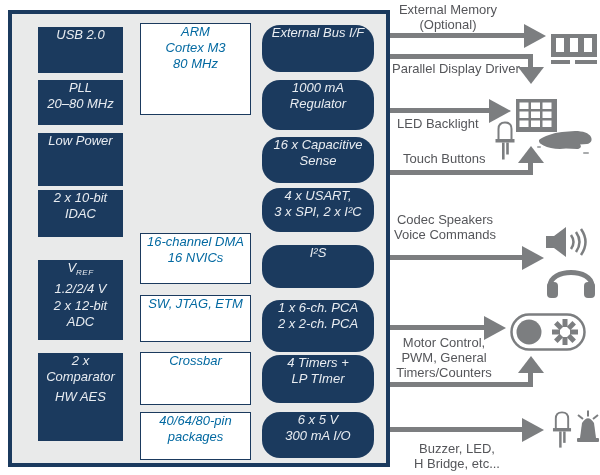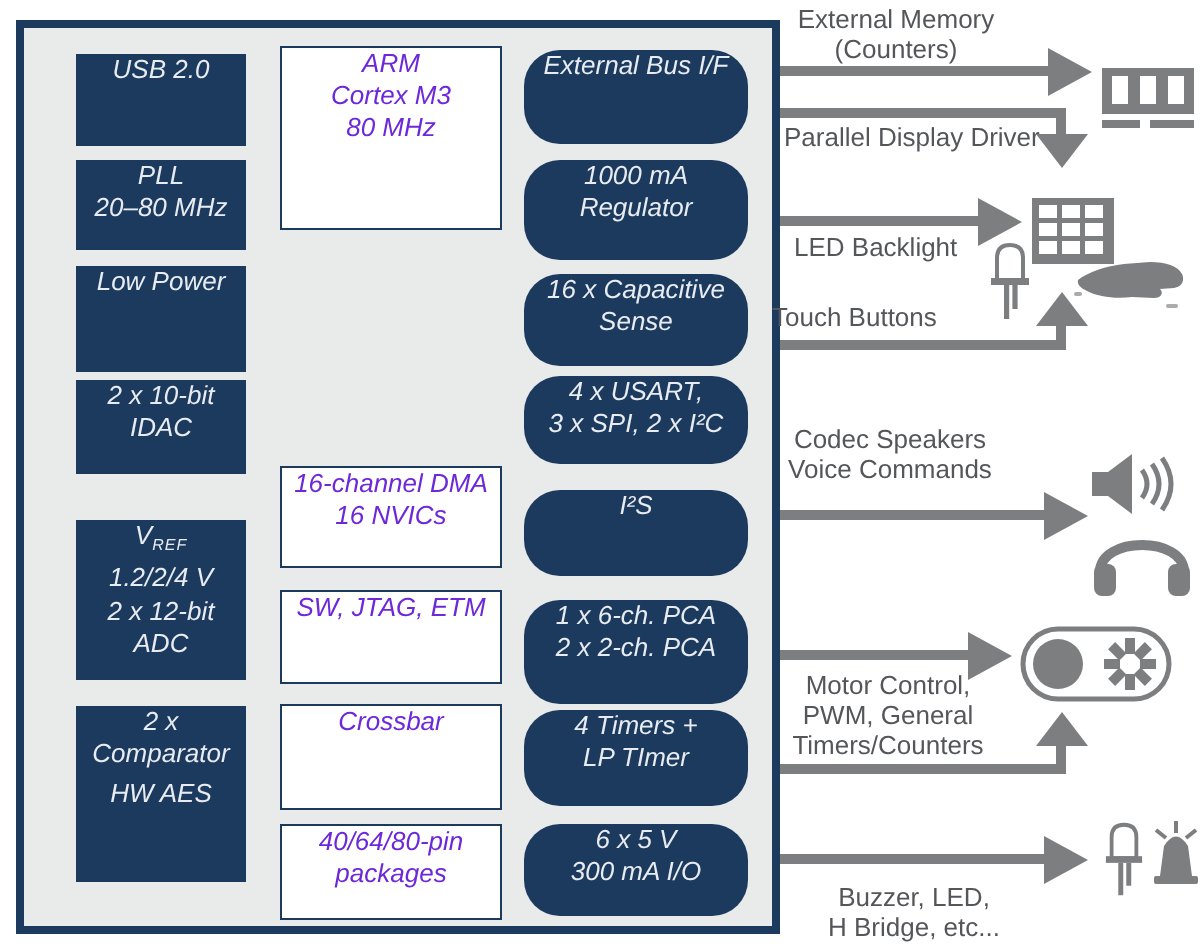--- a/index.html
+++ b/index.html
@@ -6,21 +6,21 @@
   .stage{position:relative;width:600px;height:475px;background:#ffffff;overflow:hidden;
          font-family:"Liberation Sans", sans-serif;}
   
   .chip-box{position:absolute;left:8px;top:10px;width:374px;height:449px;
             border:4px solid #1b3a5e;background:#e9eaea;}
   
   .blk{position:absolute;display:flex;align-items:flex-start;justify-content:center;
        text-align:center;font-size:13px;line-height:16px;font-style:italic;}
   .pre{white-space:pre-line;}
   .dark{background:#1b3a5e;color:#e8ecf1;}
-  .light{background:#ffffff;border:1px solid #1b3a5e;color:#6d28d9;}
+  .light{background:#ffffff;border:1px solid #1b3a5e;color:#0369a1;}
   .col-l{left:26px;width:85px;}
   .col-m{left:128px;width:109px;}
   .col-r{left:250px;width:112px;border-radius:18px;}
   .l0{top:13px;height:46px}.l1{top:66px;height:45px}.l2{top:119px;height:53px}
   .l3{top:176px;height:47px}.l4{top:246px;height:54px}.l5{top:284px;height:42px}
   .l6{top:339px;height:50px}.l7{top:375px;height:52px}
   .m0{top:9px;height:90px}.m1{top:111px;height:88px}.m2{top:219px;height:49px}
   .m3{top:281px;height:45px}.m4{top:338px;height:51px}.m5{top:398px;height:46px}
   .r0{top:11px;height:47px}.r1{top:66px;height:50px}.r2{top:123px;height:46px}
   .r3{top:174px;height:44px}.r4{top:231px;height:43px}.r5{top:286px;height:52px}
@@ -41,21 +41,21 @@
   .a4b{left:390px;top:170px;width:143px}.a4v{left:528px;top:161px;height:10px}.a4h{left:518px;top:146px}
   .a5b{left:390px;top:255px;width:132px}.a5h{left:522px;top:246px}
   .a6b{left:390px;top:325px;width:94px}.a6h{left:484px;top:316px}
   .a7b{left:390px;top:382px;width:143px}.a7v{left:528px;top:372px;height:11px}.a7h{left:518px;top:356px}
   .a8b{left:390px;top:427px;width:132px}.a8h{left:522px;top:418px}
   
   .plabel{position:absolute;color:#55565a;font-size:13px;line-height:15px;white-space:pre-line;}
   .lab1{left:392px;top:2px;width:112px;text-align:center}
   .lab2{left:392px;top:61px;white-space:nowrap}
   .lab3{left:397px;top:116px;white-space:nowrap}
-  .lab4{left:386px;top:151px;white-space:nowrap}
+  .lab4{left:403px;top:151px;white-space:nowrap}
   .lab5{left:388px;top:212px;width:114px;text-align:center}
   .lab6{left:386px;top:335px;width:116px;text-align:center}
   .lab7{left:398px;top:441px;width:118px;text-align:center}
   
   .ico{position:absolute;}
   .ico-ram{left:551px;top:31px}
   .ico-grid{left:516px;top:99px}
   .ico-led1{left:494px;top:120px}
   .ico-hand{left:537px;top:127px}
   .ico-spk{left:546px;top:224px}
@@ -148,21 +148,21 @@
         <span class="pre">4 Timers +
 LP TImer</span>
       </div>
     <div class="blk dark col-r r7">
         <span class="pre">6 x 5 V
 300 mA I/O</span>
       </div>
   </div>
 
   <div class="plabel lab1">External Memory
-(Counters)</div>
+(Optional)</div>
   <div class="plabel lab2">Parallel Display Driver</div>
   <div class="plabel lab3">LED Backlight</div>
   <div class="plabel lab4">Touch Buttons</div>
   <div class="plabel lab5">Codec Speakers
 Voice Commands</div>
   <div class="plabel lab6">Motor Control,
 PWM, General
 Timers/Counters</div>
   <div class="plabel lab7">Buzzer, LED,
 H Bridge, etc...</div>

